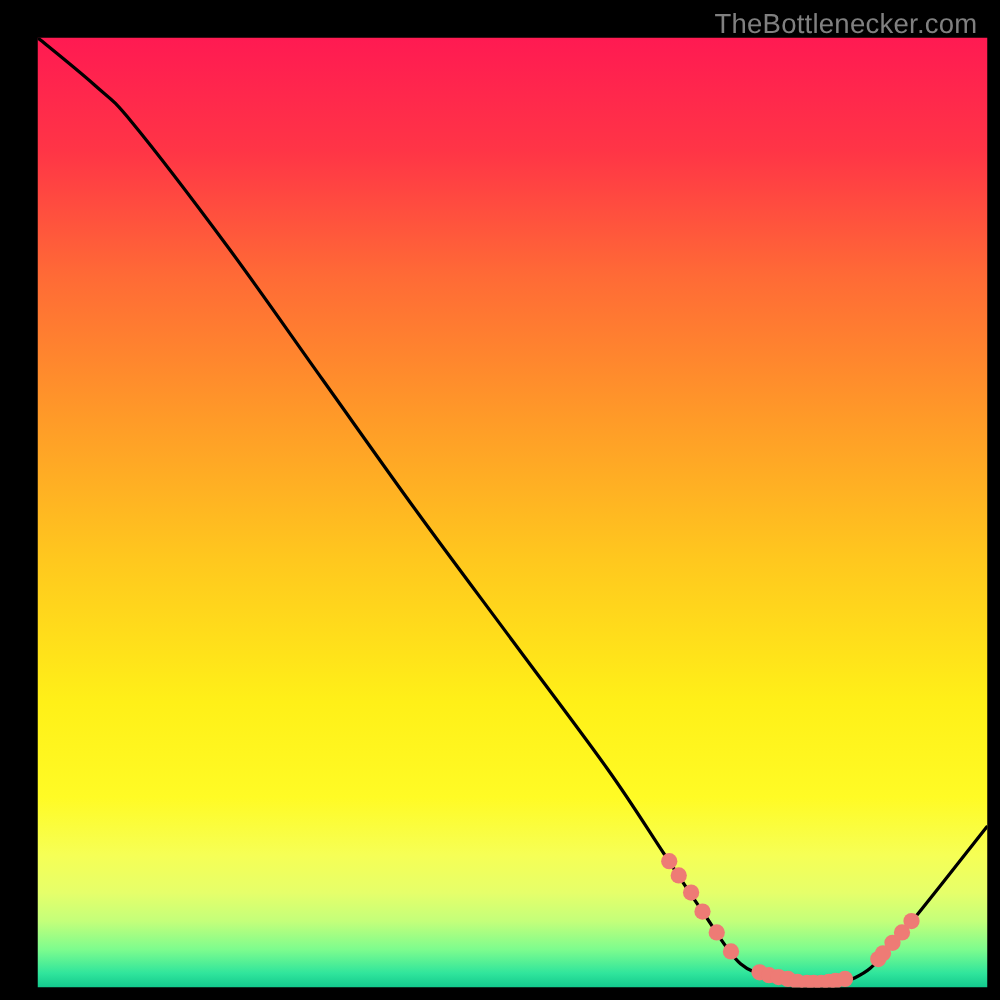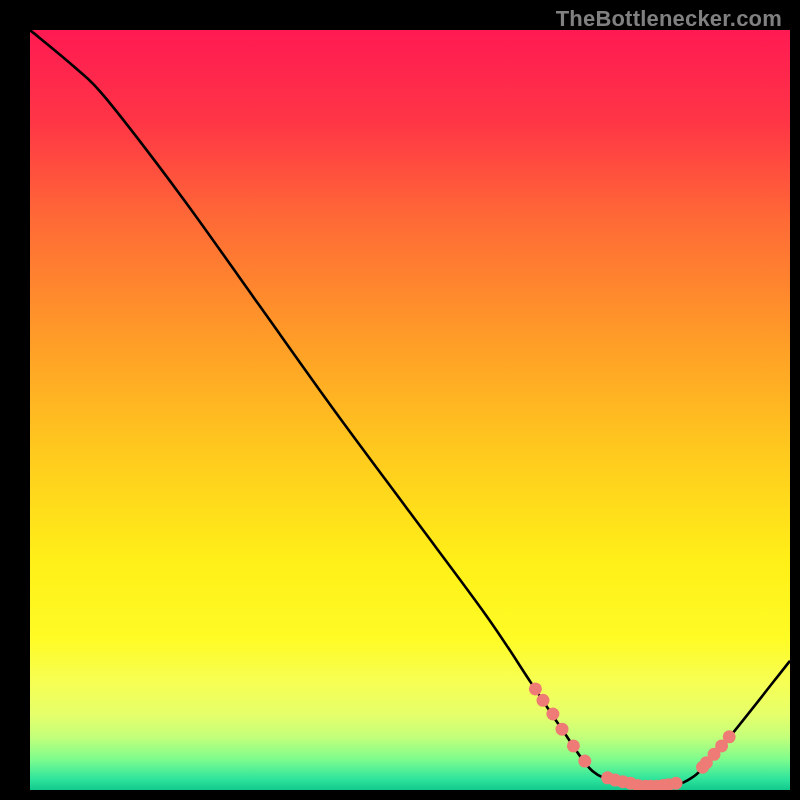--- a/index.html
+++ b/index.html
@@ -10,21 +10,21 @@
     font-family: Arial, Helvetica, sans-serif;
     position: relative;
     overflow: hidden;
   }
   .attribution {
     position: absolute;
     top: 6px;
     right: 18px;
     color: #808080;
     font-size: 22px;
-    font-weight: 700;
+    font-weight: 400;
     letter-spacing: 0.2px;
     z-index: 10;
   }
   .plot-area {
     position: absolute;
     left: 30px;
     top: 30px;
     width: 760px;
     height: 760px;
   }

